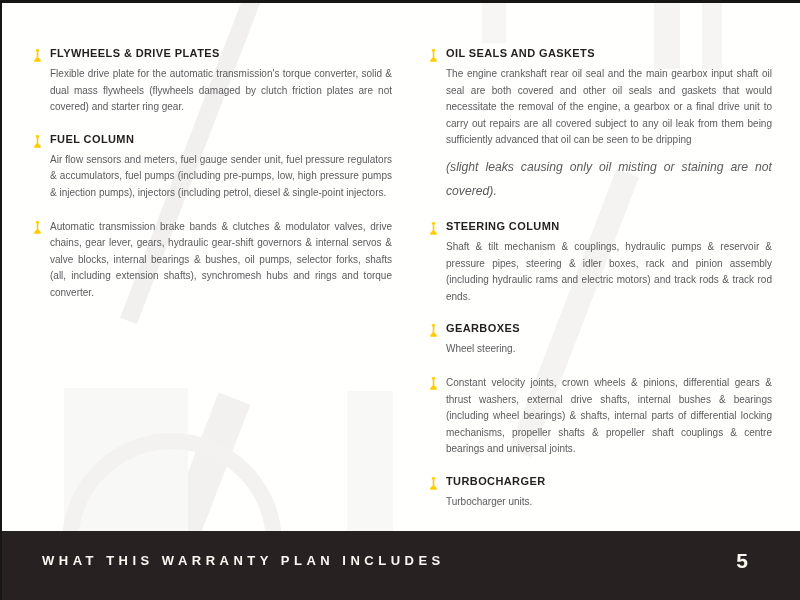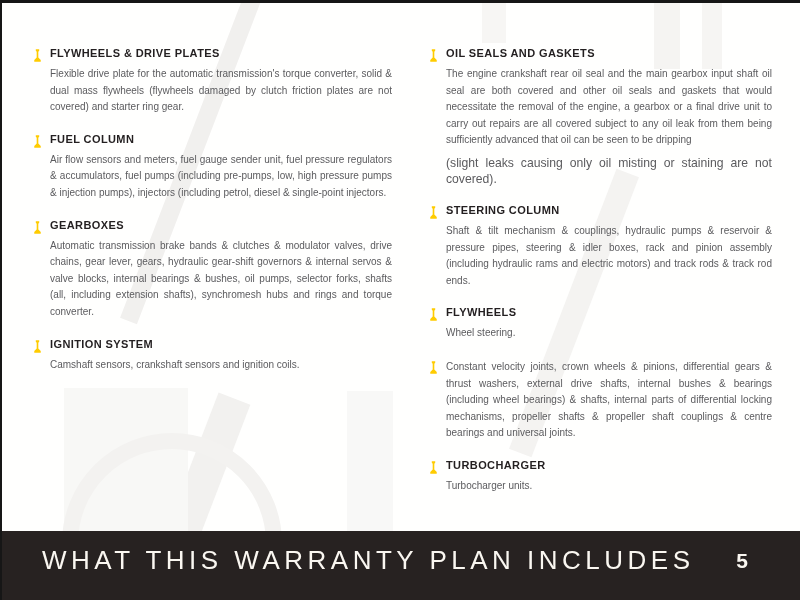--- a/index.html
+++ b/index.html
@@ -38,33 +38,33 @@
     position: absolute; left: 0; top: 1px;
     width: 9px; height: 13px; display: inline-block;
   }
   .heading {
     font-size: 11px; font-weight: bold; letter-spacing: 0.4px;
     color: var(--heading, #231f20);
     margin-bottom: 7px;
   }
   .paras p { color: var(--body, #5b5b5e); margin-bottom: 6px; }
   .paras p.body { font-size: 10px; line-height: 16.6px; text-align: justify; }
-  .paras p.note { font-size: 12.2px; line-height: 16px; text-align: justify; }
+  .paras p.note { font-size: 12.2px; line-height: 24px; text-align: justify; font-style: italic; }
   .paras p:last-child { margin-bottom: 0; }
 
   
   .footer {
     position: absolute; left: 0; right: 0; bottom: 0; height: 69px;
     background: var(--footerbg, #272221);
     display: flex; align-items: center;
     padding: 0 52px 10px 40px;
     z-index: 3;
   }
   .footer-title {
-    color: #faf7f1; font-size: 26px; font-weight: normal;
+    color: #faf7f1; font-size: 13px; font-weight: bold;
     letter-spacing: 4.5px;
   }
   .footer-page {
     margin-left: auto; color: #faf7f1; font-size: 21px; font-weight: bold;
   }
 </style>
 </head>
 <body>
 
 <div class="page">
@@ -106,37 +106,25 @@
             <p class="body">Air flow sensors and meters, fuel gauge sender unit, fuel pressure regulators &amp; accumulators, fuel pumps (including pre-pumps, low, high pressure pumps &amp; injection pumps), injectors (including petrol, diesel &amp; single-point injectors.</p>
           </div>
   </section>
 
   <section class="section">
     <span class="bullet">
       <svg width="9" height="13" viewBox="0 0 10 14" xmlns="http://www.w3.org/2000/svg">
         <path class="bullet-path" d="M3.1 0 h3.8 v1.7 l-1 1.1 v6.3 l2.7 3 v1.9 H1.4 v-1.9 l2.7 -3 V2.8 l-1 -1.1 Z" fill="#FFCC00"></path>
       </svg>
     </span>
-    <h3 class="heading">GEARBOXES</h3>
     <div class="paras">
             <p class="body">Automatic transmission brake bands &amp; clutches &amp; modulator valves, drive chains, gear lever, gears, hydraulic gear-shift governors &amp; internal servos &amp; valve blocks, internal bearings &amp; bushes, oil pumps, selector forks, shafts (all, including extension shafts), synchromesh hubs and rings and torque converter.</p>
           </div>
   </section>
 
-  <section class="section">
-    <span class="bullet">
-      <svg width="9" height="13" viewBox="0 0 10 14" xmlns="http://www.w3.org/2000/svg">
-        <path class="bullet-path" d="M3.1 0 h3.8 v1.7 l-1 1.1 v6.3 l2.7 3 v1.9 H1.4 v-1.9 l2.7 -3 V2.8 l-1 -1.1 Z" fill="#FFCC00"></path>
-      </svg>
-    </span>
-    <h3 class="heading">IGNITION SYSTEM</h3>
-    <div class="paras">
-            <p class="body">Camshaft sensors, crankshaft sensors and ignition coils.</p>
-          </div>
-  </section>
 </div>
     <div class="col-right" id="col-right">
   <section class="section">
     <span class="bullet">
       <svg width="9" height="13" viewBox="0 0 10 14" xmlns="http://www.w3.org/2000/svg">
         <path class="bullet-path" d="M3.1 0 h3.8 v1.7 l-1 1.1 v6.3 l2.7 3 v1.9 H1.4 v-1.9 l2.7 -3 V2.8 l-1 -1.1 Z" fill="#FFCC00"></path>
       </svg>
     </span>
     <h3 class="heading">OIL SEALS AND GASKETS</h3>
     <div class="paras">
@@ -156,21 +144,21 @@
             <p class="body">Shaft &amp; tilt mechanism &amp; couplings, hydraulic pumps &amp; reservoir &amp; pressure pipes, steering &amp; idler boxes, rack and pinion assembly (including hydraulic rams and electric motors) and track rods &amp; track rod ends.</p>
           </div>
   </section>
 
   <section class="section">
     <span class="bullet">
       <svg width="9" height="13" viewBox="0 0 10 14" xmlns="http://www.w3.org/2000/svg">
         <path class="bullet-path" d="M3.1 0 h3.8 v1.7 l-1 1.1 v6.3 l2.7 3 v1.9 H1.4 v-1.9 l2.7 -3 V2.8 l-1 -1.1 Z" fill="#FFCC00"></path>
       </svg>
     </span>
-    <h3 class="heading">FLYWHEELS</h3>
+    <h3 class="heading">GEARBOXES</h3>
     <div class="paras">
             <p class="body">Wheel steering.</p>
           </div>
   </section>
 
   <section class="section">
     <span class="bullet">
       <svg width="9" height="13" viewBox="0 0 10 14" xmlns="http://www.w3.org/2000/svg">
         <path class="bullet-path" d="M3.1 0 h3.8 v1.7 l-1 1.1 v6.3 l2.7 3 v1.9 H1.4 v-1.9 l2.7 -3 V2.8 l-1 -1.1 Z" fill="#FFCC00"></path>
       </svg>

